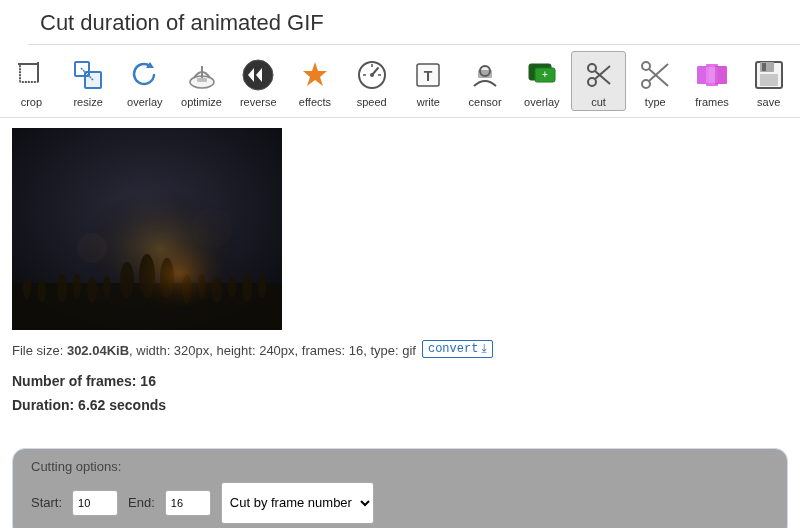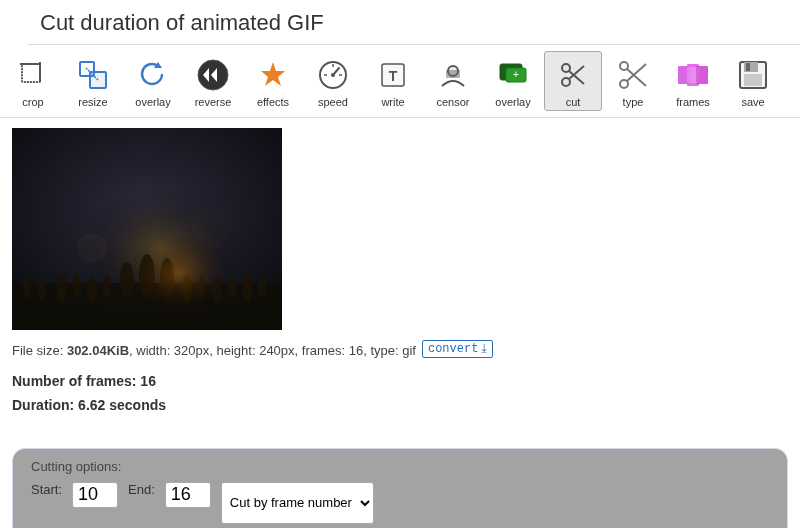--- a/index.html
+++ b/index.html
@@ -124,34 +124,34 @@
       padding: 10px 18px 14px;
       margin-bottom: 14px;
     }
     .cutting-label {
       font-size: 13px;
       margin-bottom: 8px;
       color: #444;
     }
     .cutting-row {
       display: flex;
-      align-items: flex-start;
+      align-items: center;
       gap: 10px;
     }
     .cutting-row label {
       font-size: 13px;
       color: #333;
     }
     .cutting-row input[type="text"] {
       width: 46px;
       height: 26px;
       border: 1px solid #aaa;
       border-radius: 3px;
       padding: 2px 5px;
-      font-size: 18px;
+      font-size: 11px;
     }
     .cutting-row select {
       height: 42px;
       border: 1px solid #aaa;
       border-radius: 3px;
       font-size: 13px;
       padding: 0 4px;
       background: #fff;
       cursor: pointer;
     }
@@ -200,20 +200,31 @@
   <button class="tool-btn">
     <div class="tool-icon">
       <svg width="34" height="34" viewBox="0 0 34 34" fill="none">
         <path d="M22 8 A10 10 0 1 0 26 17" stroke="#3a7cc7" stroke-width="2.5" fill="none" stroke-linecap="round"></path>
         <polygon points="22,4 26,10 18,10" fill="#3a7cc7"></polygon>
       </svg>
     </div>
     <span>overlay</span>
   </button>
 
+  <button class="tool-btn">
+    <div class="tool-icon">
+      <svg width="34" height="34" viewBox="0 0 34 34" fill="none">
+        <ellipse cx="17" cy="24" rx="12" ry="6" stroke="#888" stroke-width="1.5" fill="rgba(150,150,150,0.1)"></ellipse>
+        <path d="M9 20 Q17 8 25 20" stroke="#888" stroke-width="2" fill="none"></path>
+        <line x1="17" y1="8" x2="17" y2="20" stroke="#888" stroke-width="2"></line>
+        <rect x="12" y="20" width="10" height="4" rx="1" fill="#888" opacity="0.5"></rect>
+      </svg>
+    </div>
+    <span>optimize</span>
+  </button>
 
   <button class="tool-btn">
     <div class="tool-icon icon-reverse">
       <svg width="36" height="36" viewBox="0 0 36 36">
         <circle cx="18" cy="18" r="15" fill="#333" stroke="#555" stroke-width="1"></circle>
         <polygon points="14,11 14,25 8,18" fill="white"></polygon>
         <polygon points="22,11 22,25 16,18" fill="white"></polygon>
       </svg>
     </div>
     <span>reverse</span>

